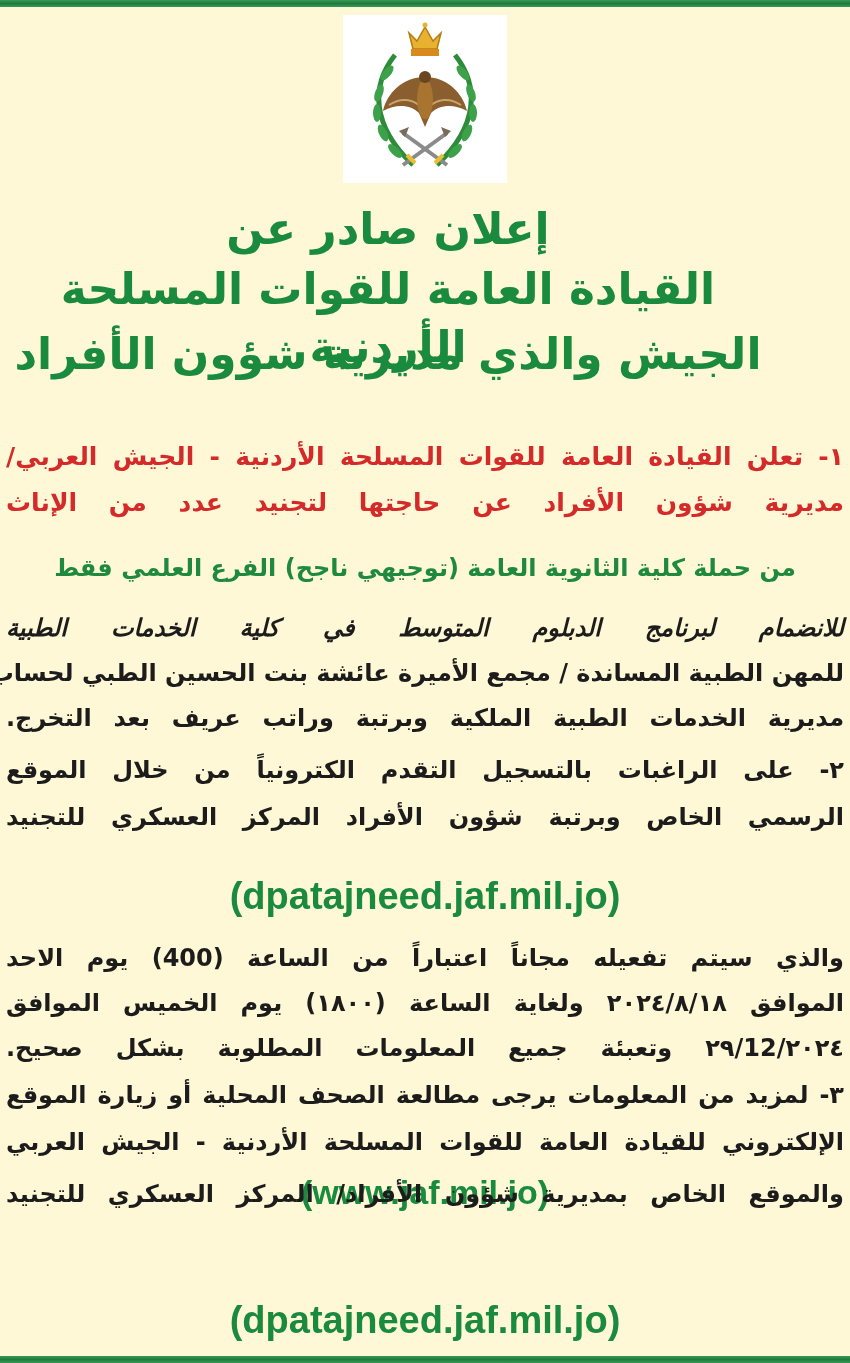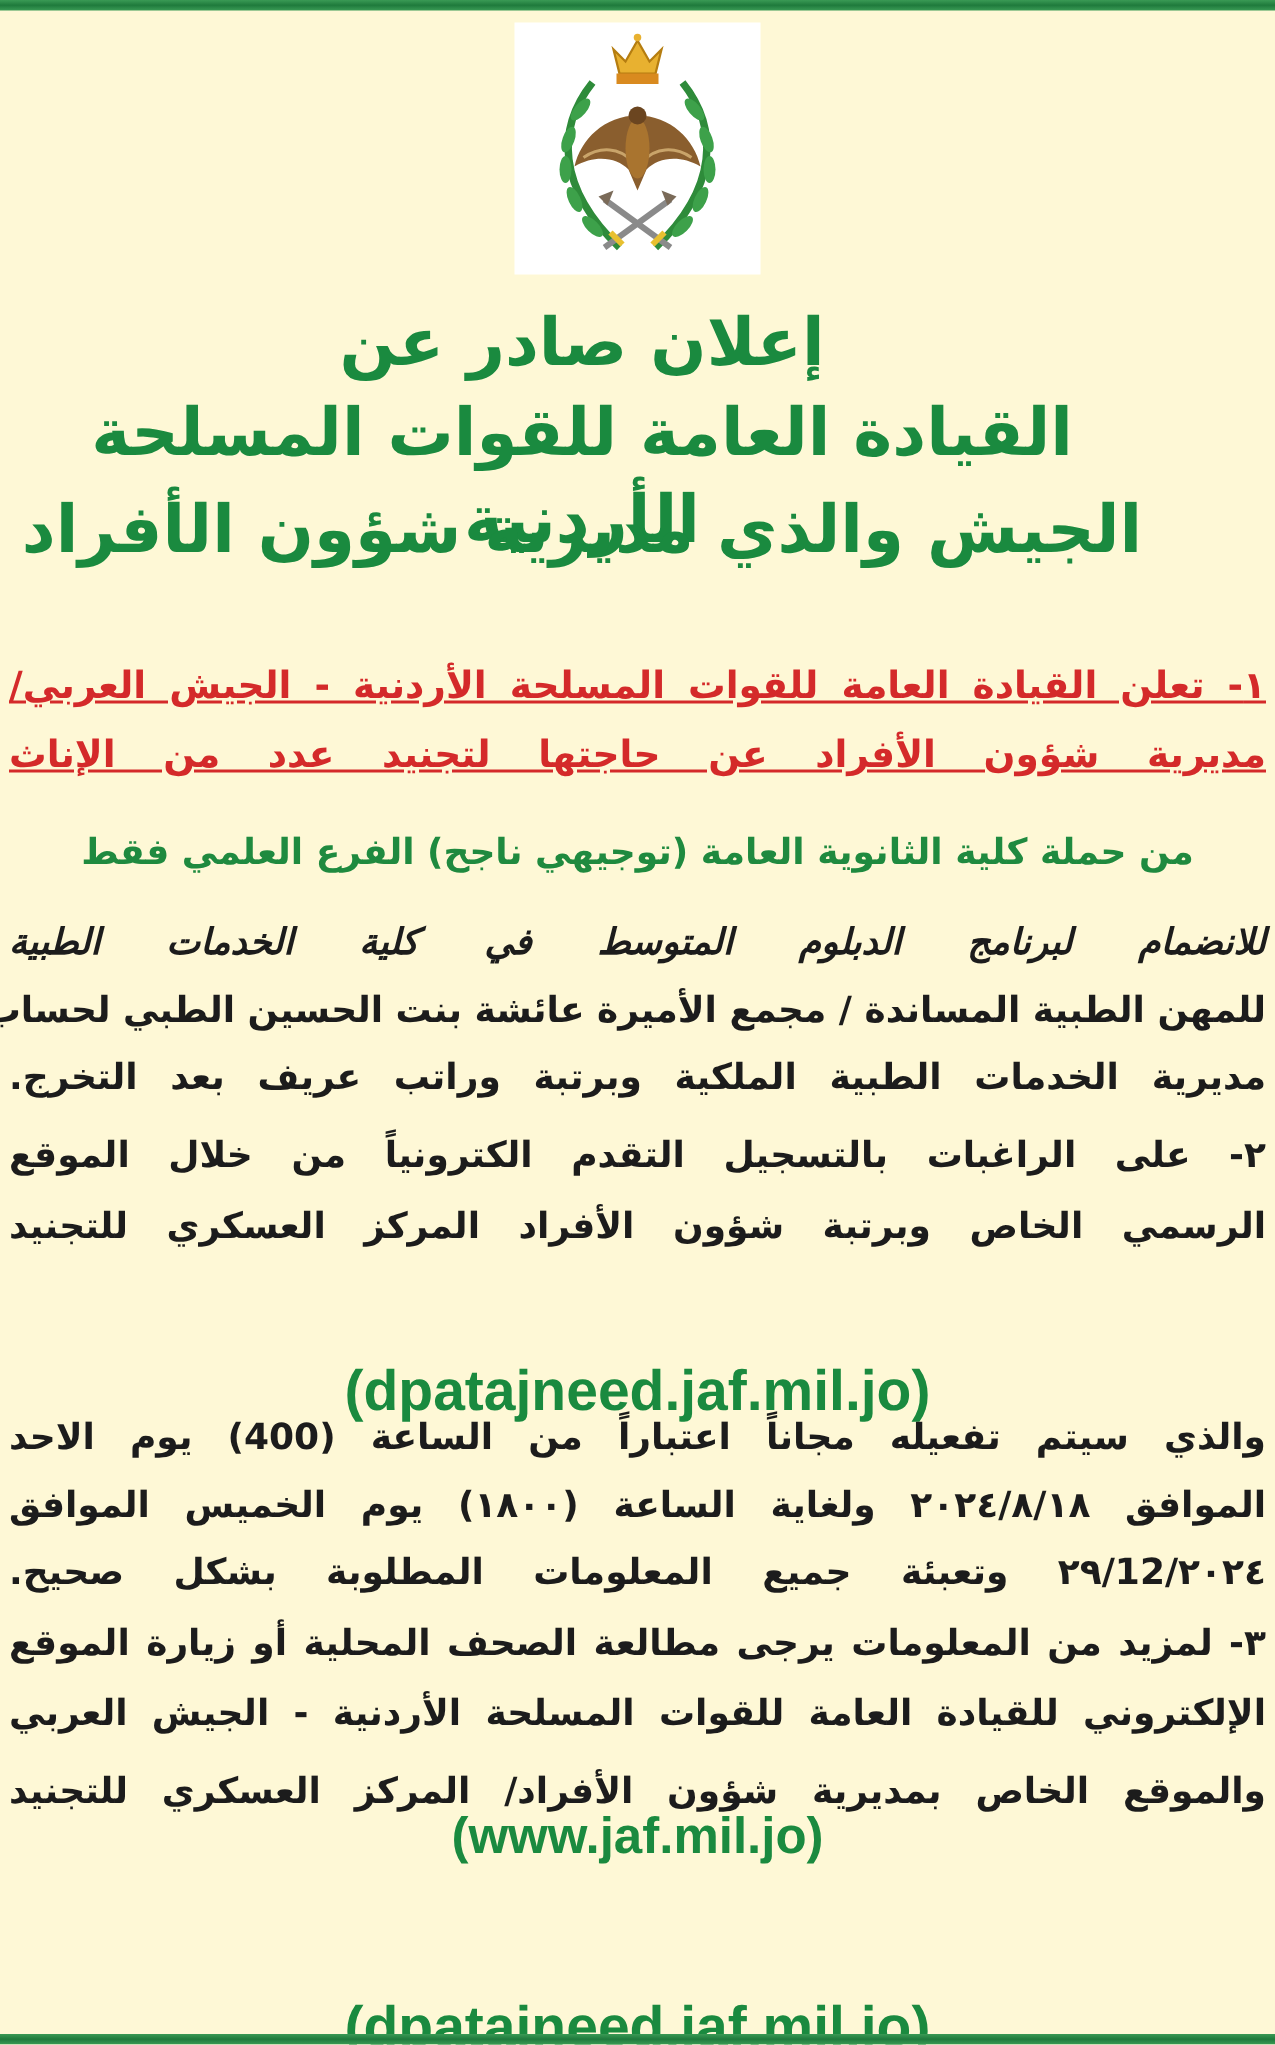--- a/index.html
+++ b/index.html
@@ -23,26 +23,26 @@
   .headline {
     position:absolute; left:0; width:776px; text-align:center;
     color:#1a8a3f; font-weight:bold; font-size:44px; line-height:58px;
     letter-spacing:-0.5px;
   }
   .line {
     position:absolute; left:6px; width:838px; text-align:justify;
     text-align-last:justify; font-weight:bold; font-size:24px;
     line-height:40px; color:#1c1c1c; white-space:nowrap;
   }
-  .red { color:#d42a2a; font-size:25px;text-decoration:underline; }
+  .red { color:#d42a2a; font-size:25px; }
   .green-sub { color:#1f8a3f; text-align:center; text-align-last:center; font-size:24px; }
   .url {
     position:absolute; left:0; width:850px; text-align:center;
     direction:ltr; color:#1a8a3f; font-weight:bold;
-    font-family:"Liberation Sans", sans-serif; font-size:38px; line-height:48px;margin-top:32px;
+    font-family:"Liberation Sans", sans-serif; font-size:38px; line-height:48px;
   }
 </style>
 </head>
 <body>
 
 <div class="top-border"></div>
 
 <div class="emblem-box">
   <svg width="164" height="168" viewBox="0 0 164 168">
 

